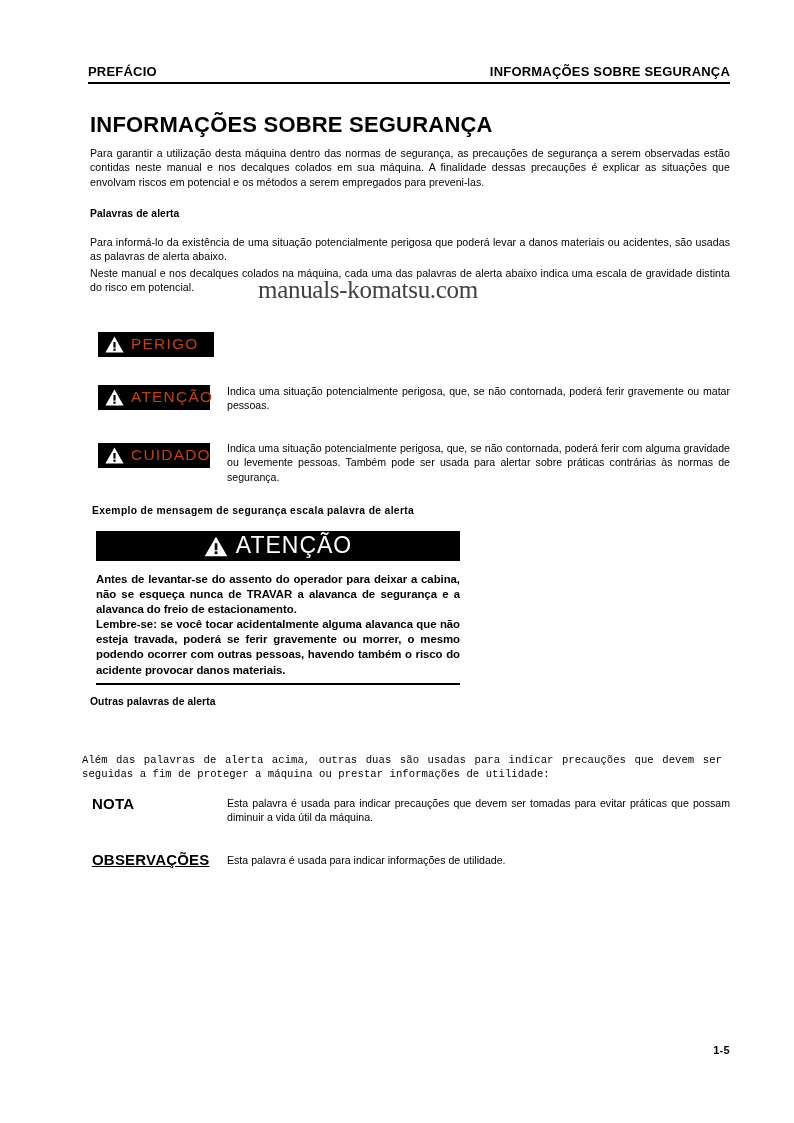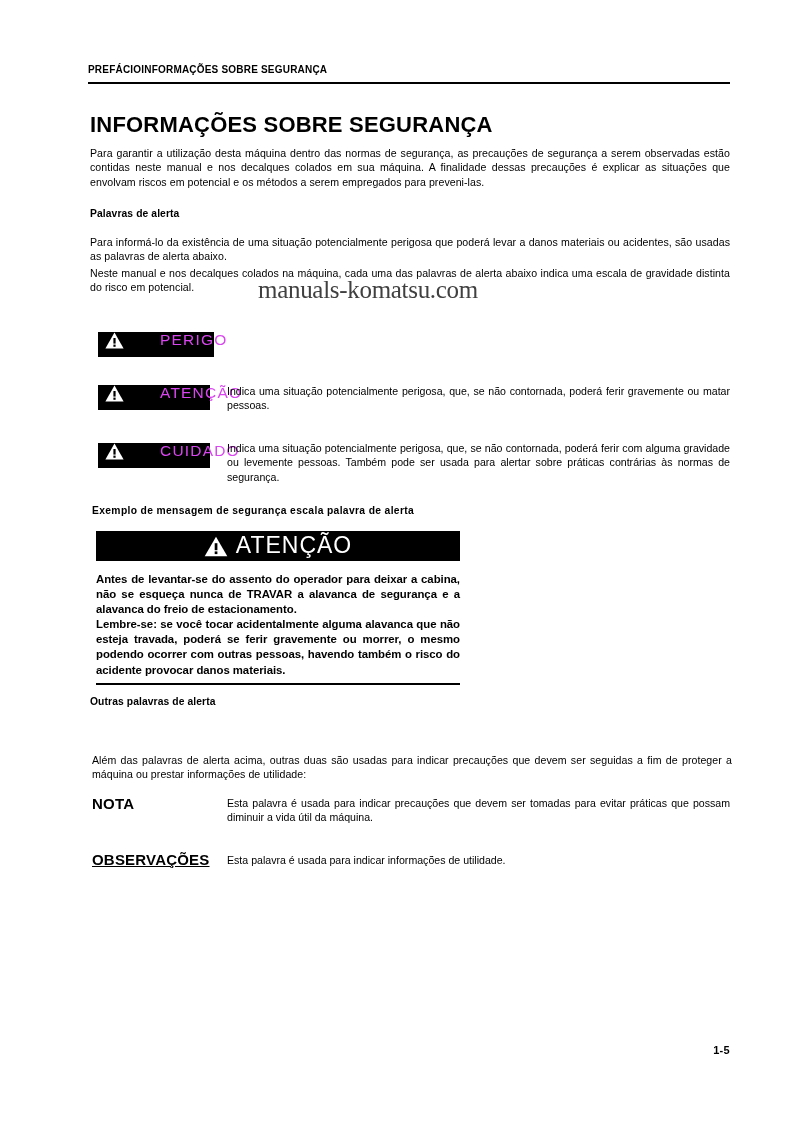--- a/index.html
+++ b/index.html
@@ -23,22 +23,23 @@
     height: 1123px;
   }
 
   
   .runhead {
     position: absolute;
     left: 88px;
     top: 64px;
     width: 642px;
     display: flex;
+    justify-content: space-between;
     align-items: flex-end;
-    font-size: 10px;
+    font-size: 13px;
     font-weight: bold;
     letter-spacing: 0.2px;
   }
   .runhead-rule {
     position: absolute;
     left: 88px;
     top: 82px;
     width: 642px;
     height: 1.6px;
     background: #000;
@@ -67,26 +68,25 @@
     position: absolute;
     font-size: 10.3px;
     font-weight: bold;
     letter-spacing: 0.1px;
   }
 
   
   .signal-box {
     position: absolute;
     background: #000000;
-    color: #d946ef;
+    color: #c2410c;
     display: flex;
-    align-items: flex-start;
+    align-items: center;
     box-sizing: border-box;
     padding-left: 7px;
-    gap: 29px;
   }
   .signal-word {
     font-size: 15.5px;
     letter-spacing: 1.2px;
     margin-left: 7px;
     line-height: 1;
     position: relative;
     top: -0.5px;
   }
   .tri {
@@ -258,21 +258,21 @@
     </div>
     <div class="example-body">
       <p>Antes de levantar-se do assento do operador para deixar a cabina, não se esqueça nunca de TRAVAR a alavanca de segurança e a alavanca do freio de estacionamento.</p>
       <p>Lembre-se: se você tocar acidentalmente alguma alavanca que não esteja travada, poderá se ferir gravemente ou morrer, o mesmo podendo ocorrer com outras pessoas, havendo também o risco do acidente provocar danos materiais.</p>
     </div>
     <div class="example-rule"></div>
   </div>
 
   <div class="subhead" style="left:90px; top:696px;">Outras palavras de alerta</div>
 
-  <div class="para" style="left:92px; top:753px; width:640px;">Além das palavras de alerta acima, outras duas são usadas para indicar precauções que devem ser seguidas a fim de proteger a máquina ou prestar informações de utilidade:</div>
+  <div class="para" style="left:82px; top:753px; width:640px;font-family:Liberation Mono, monospace;">Além das palavras de alerta acima, outras duas são usadas para indicar precauções que devem ser seguidas a fim de proteger a máquina ou prestar informações de utilidade:</div>
 
   <div class="kw" style="left:92px; top:795px;">NOTA</div>
   <div class="kw-desc" style="left:227px; top:796px; width:503px;">Esta palavra é usada para indicar precauções que devem ser tomadas para evitar práticas que possam diminuir a vida útil da máquina.</div>
 
   <div class="kw" style="left:92px; top:851px;text-decoration:underline;">OBSERVAÇÕES</div>
   <div class="kw-desc" style="left:227px; top:853px; width:503px;">Esta palavra é usada para indicar informações de utilidade.</div>
 
   <div class="folio">1-5</div>
 
 </div>

